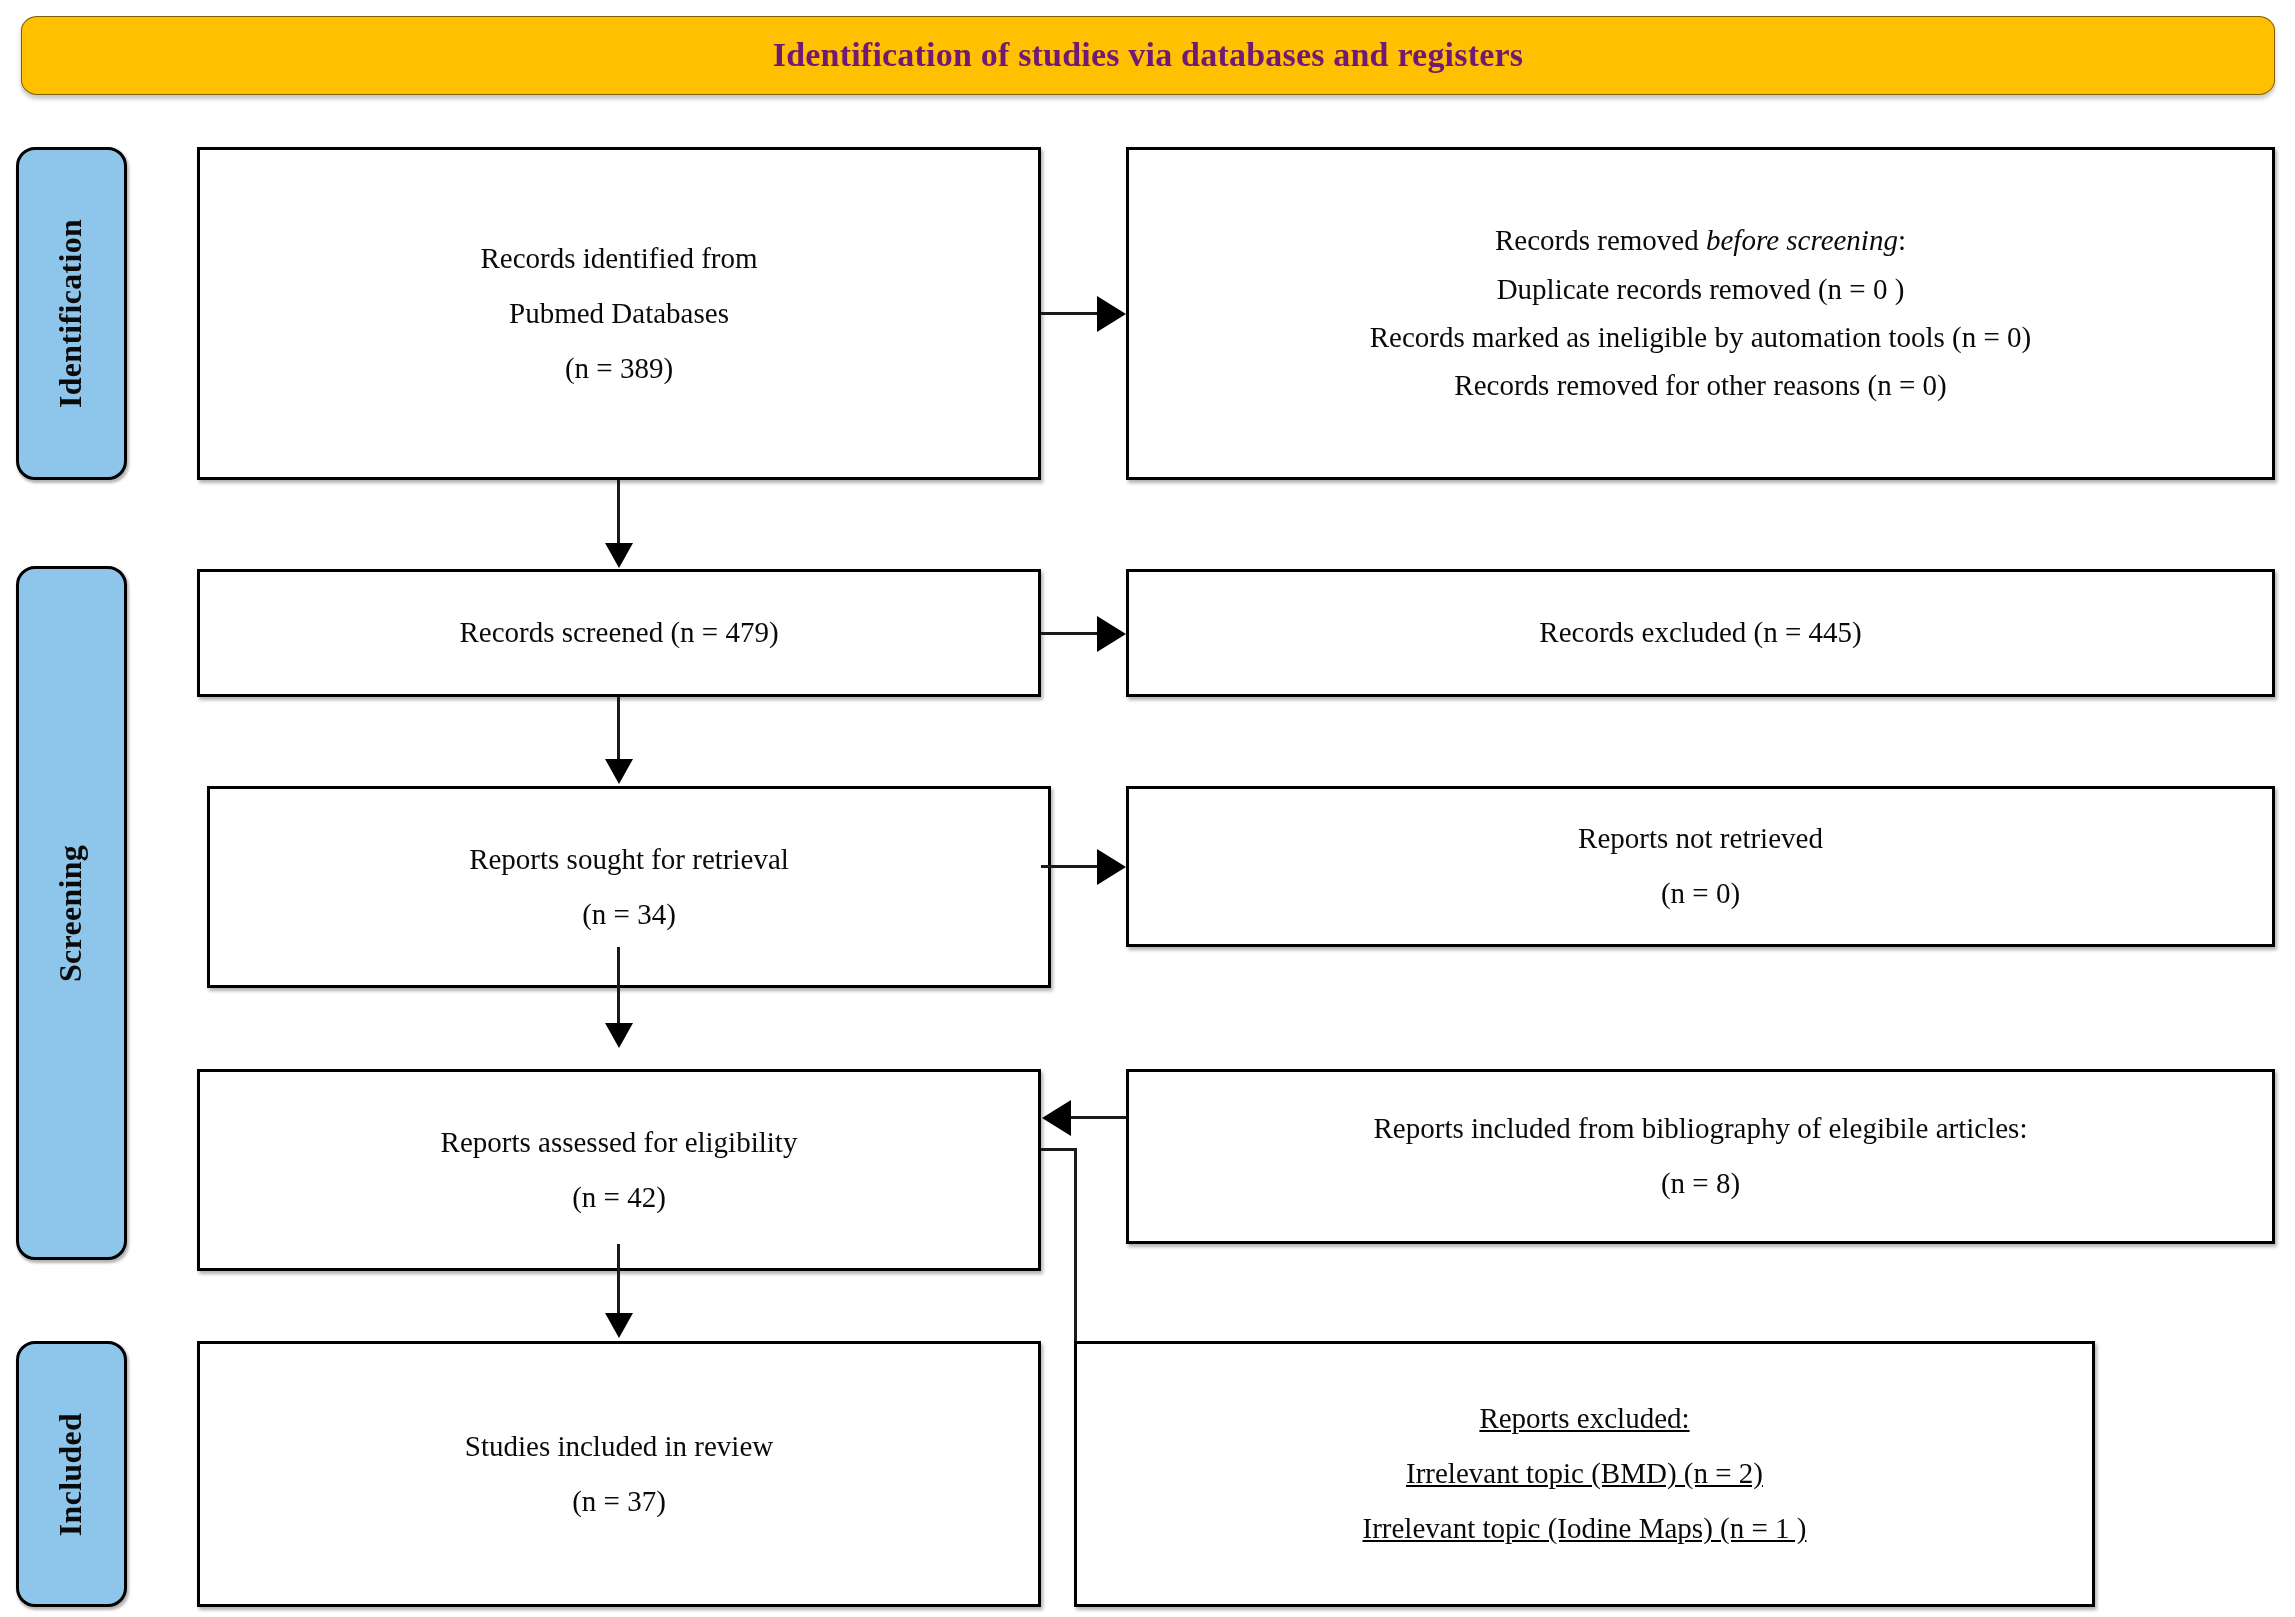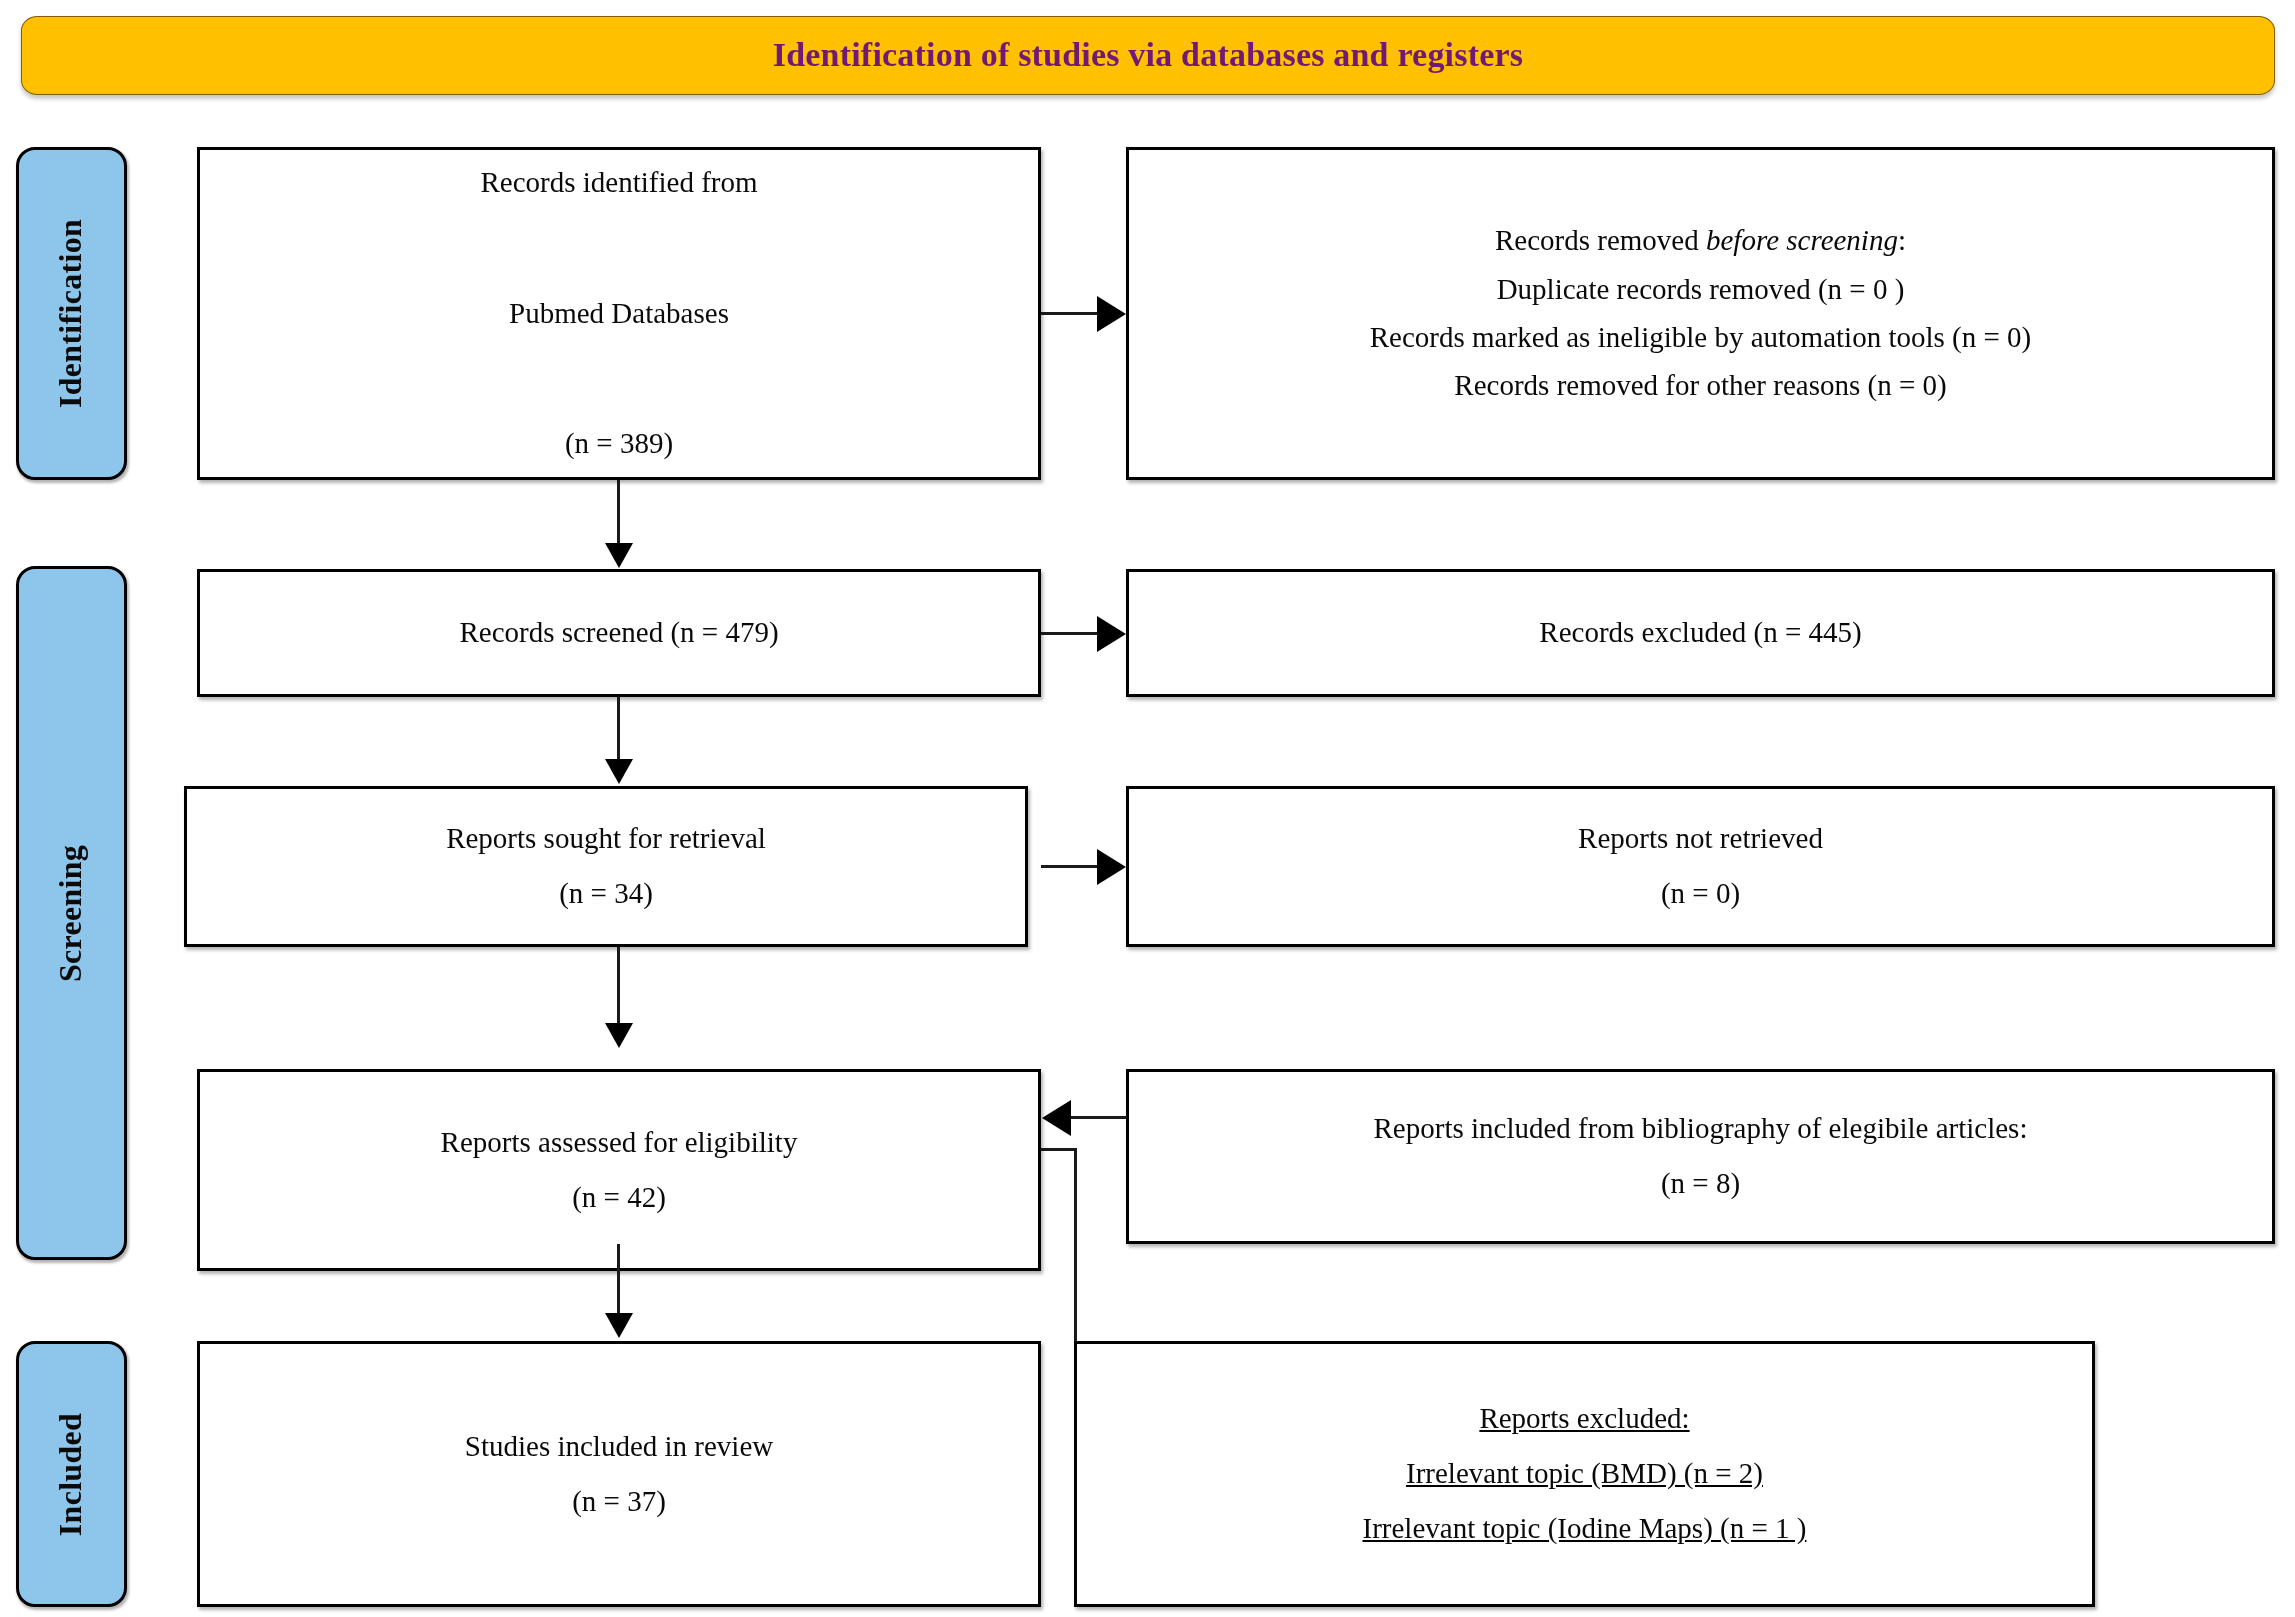--- a/index.html
+++ b/index.html
@@ -80,23 +80,23 @@
     color: #0a0a0a;
     line-height: 1.02;
     text-align: center;
     white-space: nowrap;
     margin: 12.8px 0;
   }
   .flow-box .line.tight { margin: 9.4px 0; }
   .flow-box .line em { font-style: italic; }
 
   
-  #box-identified      { left: 197px; top: 147px;  width: 844px; height: 333px; justify-content: space-between; }
+  #box-identified      { left: 197px; top: 147px;  width: 844px; height: 333px; }
   #box-screened        { left: 197px; top: 569px; width: 844px; height: 128px; }
-  #box-sought          { left: 184px; top: 786px; width: 844px; height: 161px; }
+  #box-sought          { left: 207px; top: 786px; width: 844px; height: 202px; }
   #box-assessed        { left: 197px; top: 1069px; width: 844px; height: 202px; }
   #box-included-review { left: 197px; top: 1341px; width: 844px; height: 266px; }
 
   
   #box-removed-before  { left: 1126px; top: 147px;  width: 1149px; height: 333px; }
   #box-excluded-445    { left: 1126px; top: 569px; width: 1149px; height: 128px; }
   #box-not-retrieved   { left: 1126px; top: 786px; width: 1149px; height: 161px; }
   #box-bibliography    { left: 1126px; top: 1069px; width: 1149px; height: 175px; }
   #box-reports-excluded{ left: 1074px; top: 1341px; width: 1021px; height: 266px; text-decoration: underline; }
 

